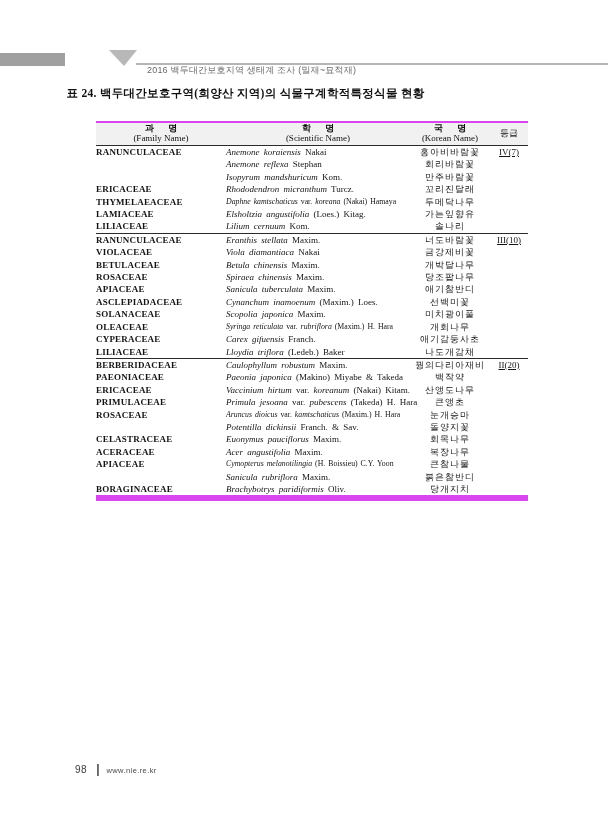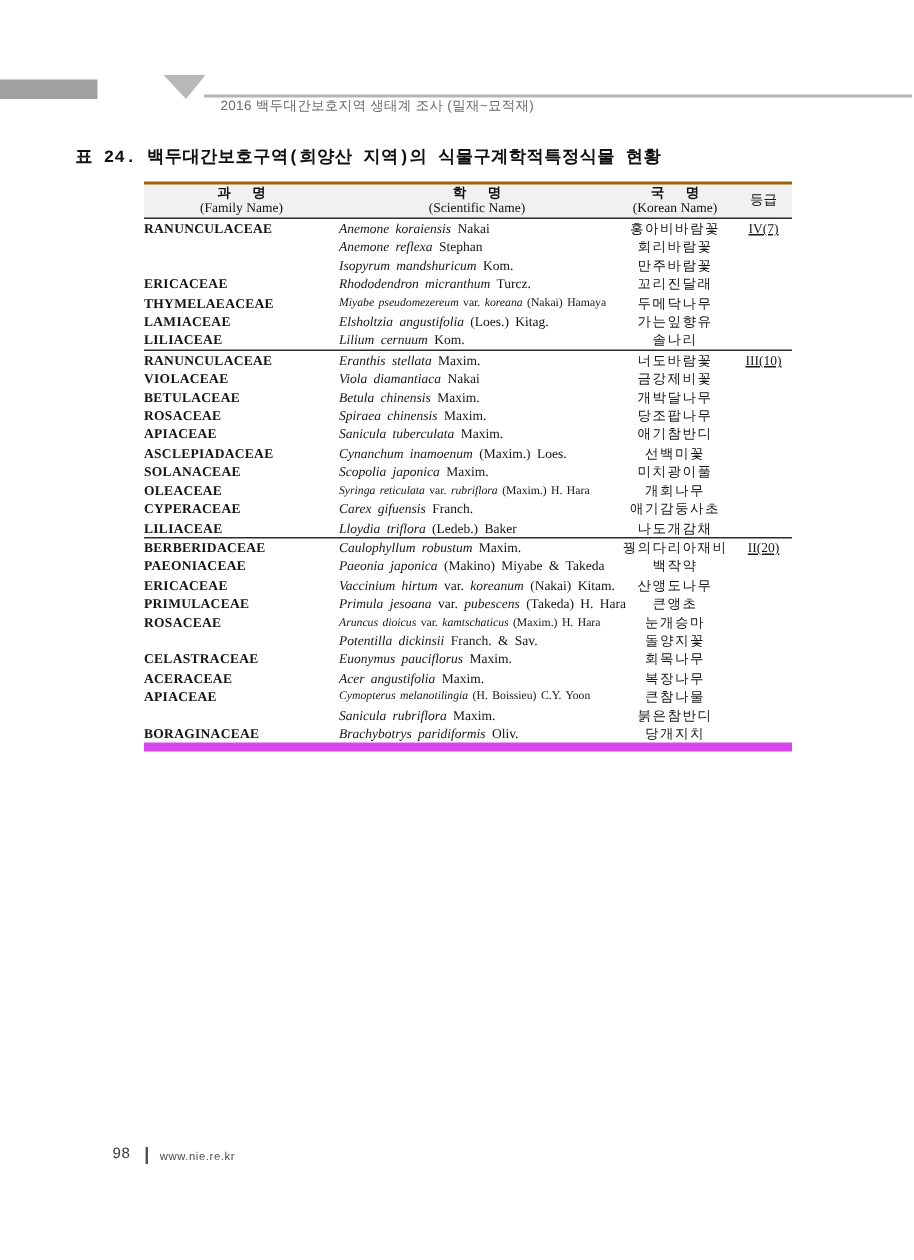--- a/index.html
+++ b/index.html
@@ -29,38 +29,37 @@
   }
   .hdr-text {
     position: absolute; left: 147px; top: 64px;
     font-family: "Liberation Sans", sans-serif;
     font-size: 9px; color: #6b6b6b; letter-spacing: 0.2px;
     white-space: nowrap;
   }
 
   
   .table-title {
-    position: absolute; left: 0; top: 97px; width: 491px;
+    position: absolute; left: 0; top: 86px; width: 491px;
     text-align: center;
     font-size: 11.5px; font-weight: bold; color: #101010;
     letter-spacing: 0.3px;
     white-space: nowrap;
-    font-family: Liberation Mono, monospace;
   }
 
   
   table.species {
     position: absolute; left: 96px; top: 121px;
     width: 432px;
     border-collapse: collapse;
     table-layout: fixed;
   }
   table.species th {
     background: #f1f1f1;
-    border-top: 2px solid #a16207;
+    border-top: 2px solid #d946ef;
     border-bottom: 1.5px solid #2b2b2b;
     font-size: 9px; font-weight: normal; color: #101010;
     padding: 1px 0 2px 0;
     line-height: 9.5px;
     vertical-align: middle;
     text-align: center;
   }
   .th-ko { font-weight: bold; word-spacing: 12px; white-space: pre; }
   .th-en { font-weight: normal; }
   .th-grade { font-weight: bold; font-size: 9px; }
@@ -155,21 +154,21 @@
           <td class="td-grade"></td>
         </tr>
         <tr>
           <td class="td-family">ERICACEAE</td>
           <td class="td-sci"><span class="it">Rhododendron micranthum</span><span> Turcz.</span></td>
           <td class="td-kor">꼬리진달래</td>
           <td class="td-grade"></td>
         </tr>
         <tr class="small">
           <td class="td-family">THYMELAEACEAE</td>
-          <td class="td-sci"><span class="it">Miyabe pseudomezereum</span><span> var. </span><span class="it">koreana</span><span> (Nakai) Hamaya</span></td>
+          <td class="td-sci"><span class="it">Daphne kamtschaticus</span><span> var. </span><span class="it">koreana</span><span> (Nakai) Hamaya</span></td>
           <td class="td-kor">두메닥나무</td>
           <td class="td-grade"></td>
         </tr>
         <tr>
           <td class="td-family">LAMIACEAE</td>
           <td class="td-sci"><span class="it">Elsholtzia angustifolia</span><span> (Loes.) Kitag.</span></td>
           <td class="td-kor">가는잎향유</td>
           <td class="td-grade"></td>
         </tr>
         <tr>

